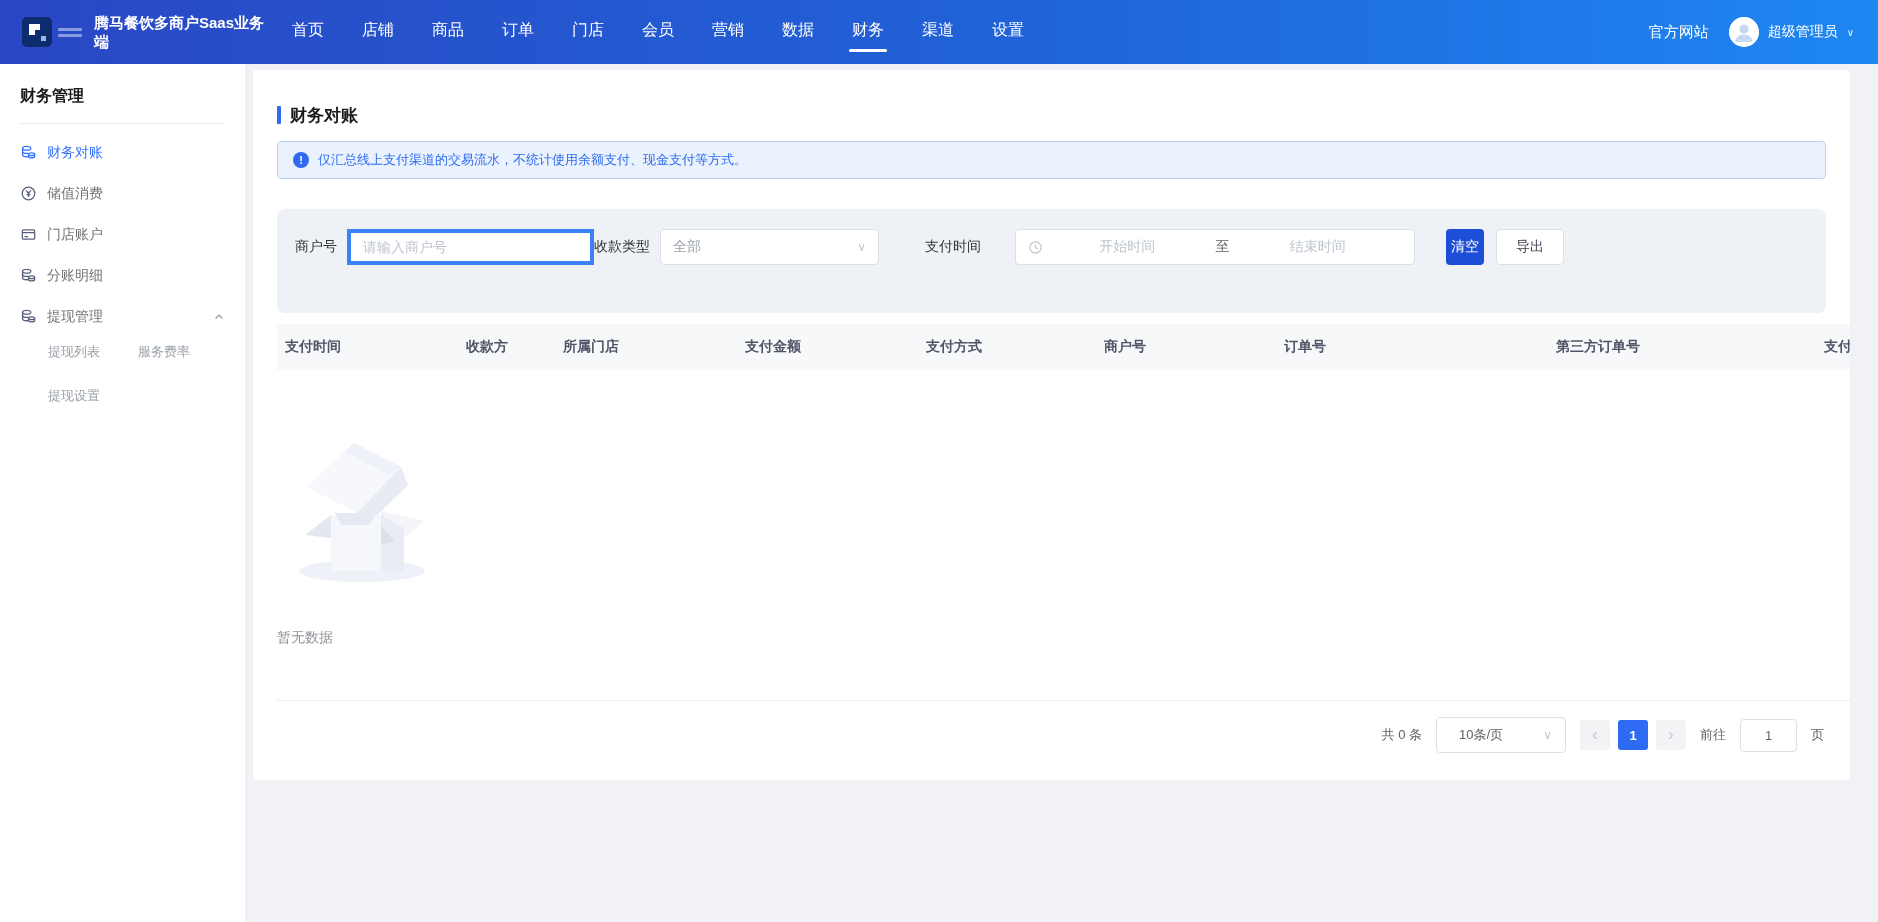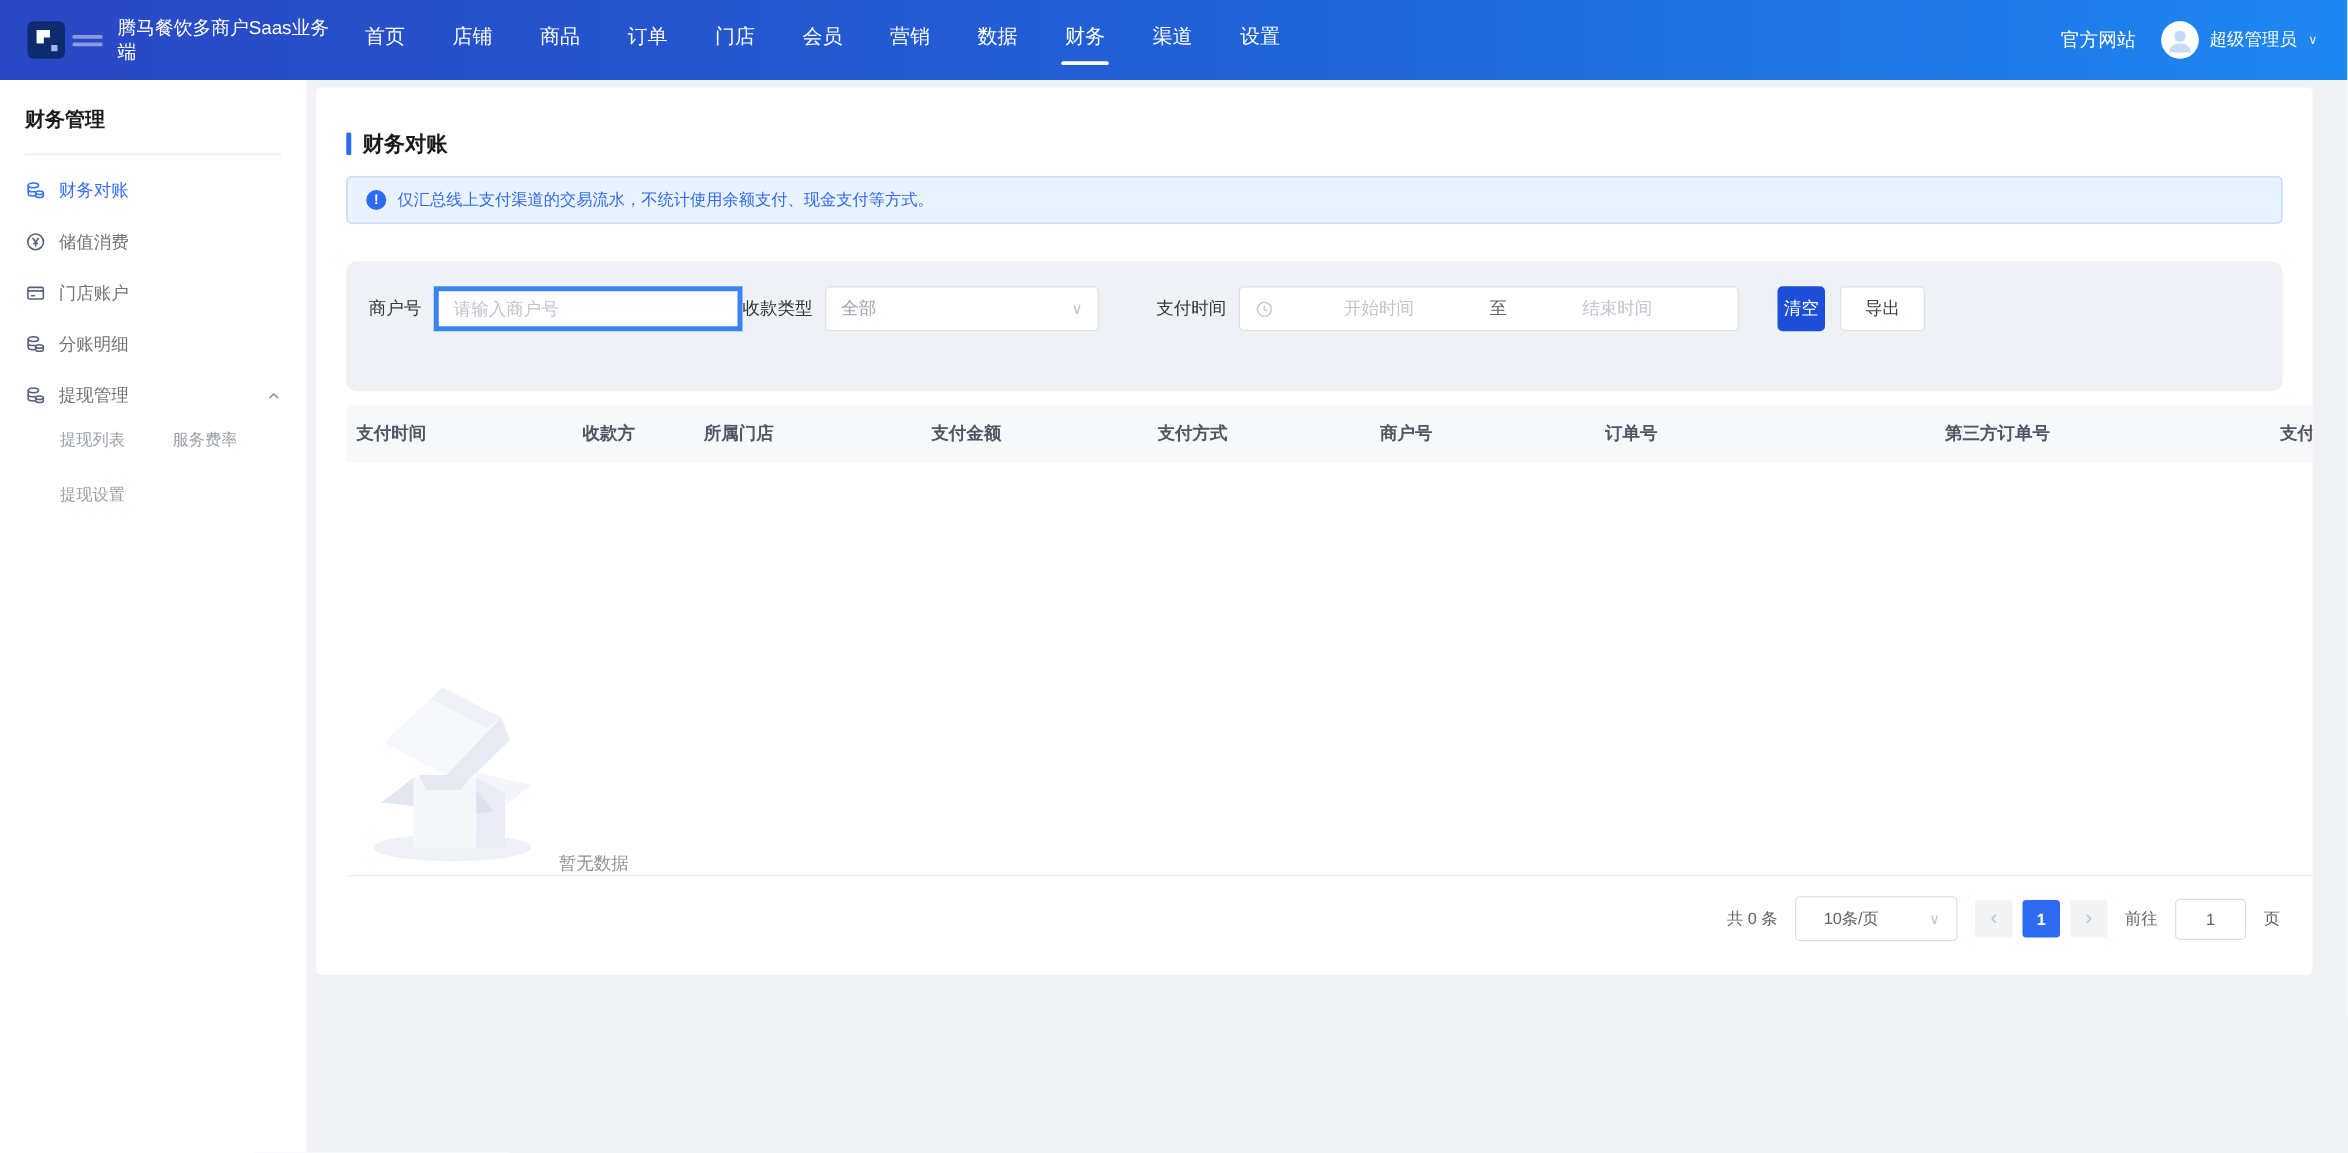--- a/index.html
+++ b/index.html
@@ -17,21 +17,21 @@
   }
   .logo { display:flex; align-items:center; flex:none; }
   .logo-mark { width:30px; height:30px; background:#0d2c6e; border-radius:5px; position:relative; flex:none; }
   .logo-mark::before {
     content:""; position:absolute; left:7px; top:7px; width:11px; height:11px; background:#fff;
     clip-path:polygon(0 0,100% 0,100% 55%,55% 55%,55% 100%,0 100%);
   }
   .logo-mark::after { content:""; position:absolute; left:19px; top:19px; width:5px; height:5px; background:#9db8e8; }
   .logo-sub { width:24px; margin-left:6px; flex:none; }
   .logo-sub i { display:block; height:3px; background:rgba(255,255,255,.45); margin:3px 0; border-radius:1px; }
-  .logo-title { width:180px; margin-left:12px; font-size:15px; font-weight:normal; line-height:19px; }
+  .logo-title { width:180px; margin-left:12px; font-size:15px; font-weight:bold; line-height:19px; }
   .nav { display:flex; margin-left:12px; list-style:none; }
   .nav-item { position:relative; height:64px; line-height:60px; padding:0 6px; margin-right:26px; font-size:16px; cursor:pointer; white-space:nowrap; }
   .nav-item.active::after {
     content:""; position:absolute; left:50%; transform:translateX(-50%);
     bottom:12px; width:38px; height:3px; background:#fff; border-radius:2px;
   }
   .topbar-right { margin-left:auto; display:flex; align-items:center; gap:20px; }
   .website { font-size:15px; cursor:pointer; }
   .userbox { display:flex; align-items:center; gap:9px; cursor:pointer; }
   .avatar { width:30px; height:30px; border-radius:50%; background:#fff; overflow:hidden; flex:none; }
@@ -83,21 +83,21 @@
   .f-input::placeholder { color:#bfc5cf; }
   .f-select {
     width:219px; height:36px; background:#fff; border:1px solid #dcdfe6; border-radius:4px;
     display:flex; align-items:center; justify-content:space-between; padding:0 12px; cursor:pointer;
   }
   .f-select .val { font-size:14px; color:#9aa1ab; }
   .chev { color:#c0c4cc; font-size:12px; }
   .g2 { } .g3 { margin-left:46px; }
   .f-range {
     width:400px; height:36px; background:#fff; border:1px solid #dcdfe6; border-radius:4px;
-    display:flex; align-items:center; padding:0 12px; cursor:pointer;
+    display:flex; align-items:center; padding:0 12px; cursor:pointer;margin-left:24px;
   }
   .f-range .clock { width:15px; height:15px; color:#c0c4cc; flex:none; }
   .f-range .ph { flex:1; text-align:center; font-size:14px; color:#bfc5cf; }
   .f-range .sep { font-size:14px; color:#606266; padding:0 4px; }
   .btns { margin-left:31px; display:flex; gap:12px; }
   .btn-primary {
     height:36px; padding:0 5px; background:#1d4ed8; color:#fff; border:none; border-radius:4px;
     font-size:14px; cursor:pointer; font-family:inherit;
   }
   .btn-plain {
@@ -105,21 +105,21 @@
     font-size:14px; cursor:pointer; font-family:inherit;
   }
 
   
   .table-wrap { margin-right:-24px; overflow:hidden; }
   .thead { display:flex; height:46px; background:#f7f8fa; align-items:center; padding-left:8px; width:1720px; }
   .th { font-size:14px; font-weight:bold; color:#4e5566; flex:none; white-space:nowrap; overflow:hidden; }
   .th:nth-child(1){width:181px}.th:nth-child(2){width:97px}.th:nth-child(3){width:182px}
   .th:nth-child(4){width:181px}.th:nth-child(5){width:178px}.th:nth-child(6){width:180px}
   .th:nth-child(7){width:272px}.th:nth-child(8){width:268px}.th:nth-child(9){width:160px}
-  .tbody { height:330px; display:flex; flex-direction:row; align-items:flex-end; padding-top:55px; }
+  .tbody { height:330px; display:flex; flex-direction:column; align-items:flex-start; padding-top:55px; }
   .empty-text { margin-top:36px; font-size:14px; color:#909399; }
 
   
   .card-footer {
     border-top:1px solid #ebeef5; margin-right:-24px; padding:16px 26px 0 0;
     display:flex; justify-content:flex-end; align-items:center; gap:14px;
     font-size:13px; color:#606266;
   }
   .size-select {
     width:130px; height:36px; border:1px solid #dcdfe6; border-radius:4px; background:#fff;

